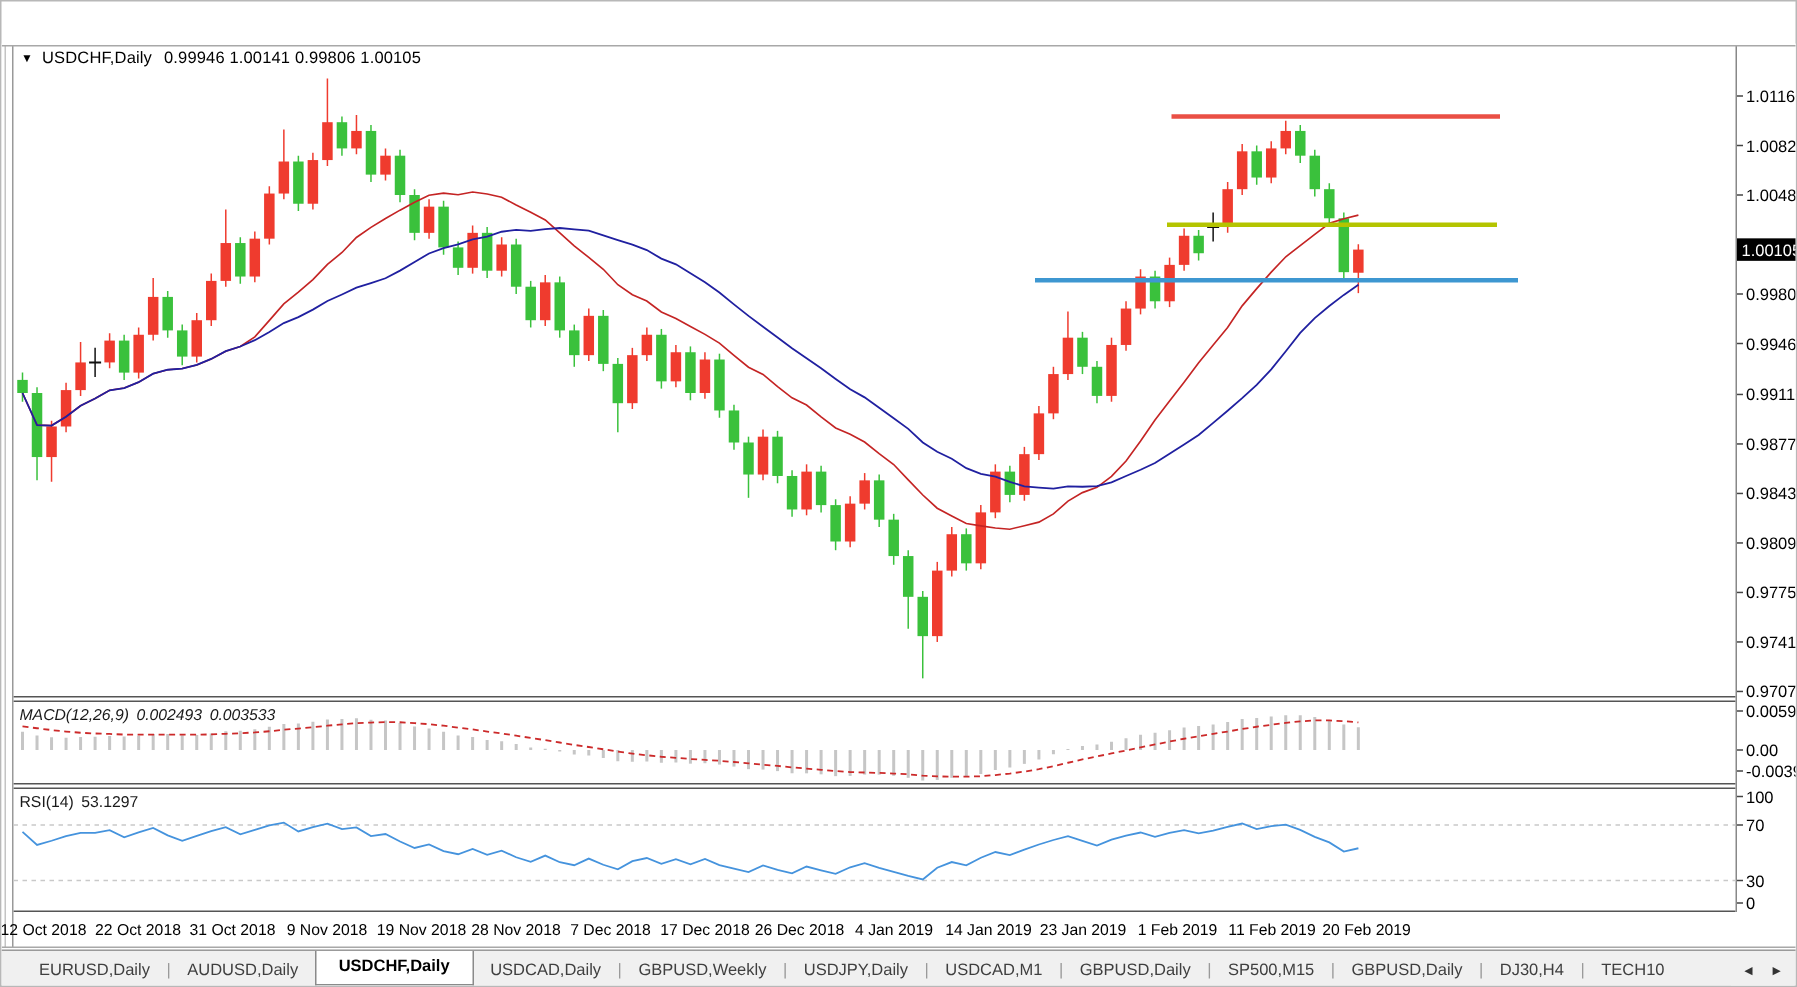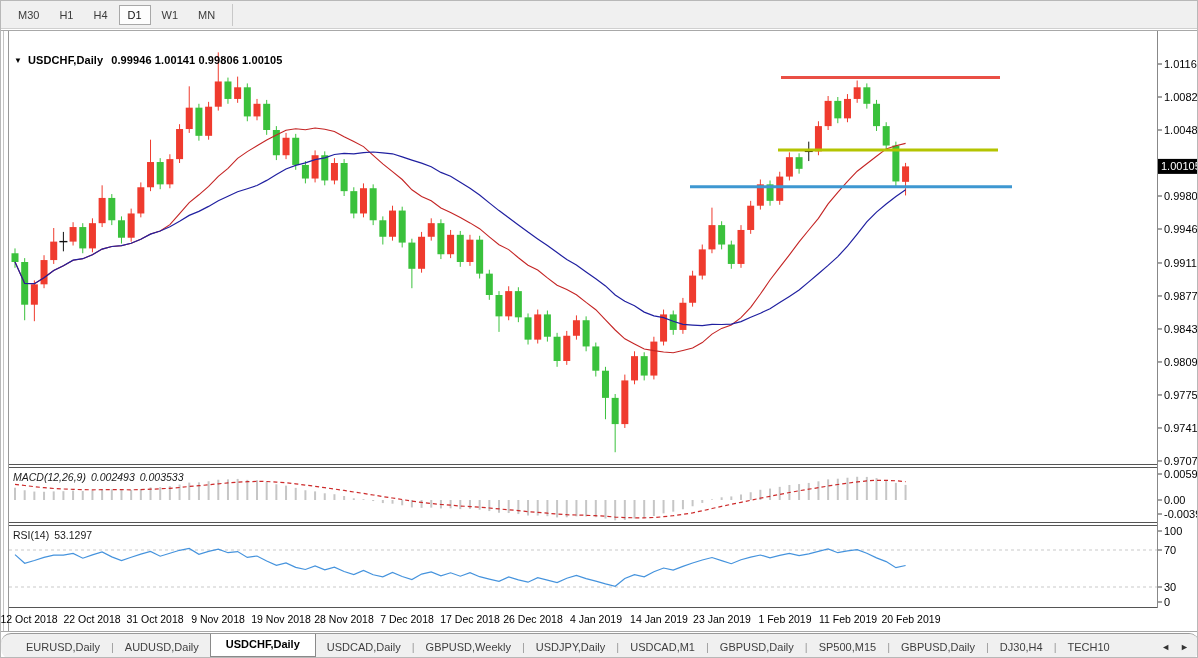--- a/index.html
+++ b/index.html
@@ -21,36 +21,36 @@
     align-items:center; justify-content:center; cursor:default; user-select:none;
   }
   .tf-btn.active { background:#fdfdfd; border:1px solid #a8a8a8; color:#111; }
   .tb-divider { width:1px; height:22px; background:#c8c8c8; margin-left:6px; }
   
   #chart-window {
     position:absolute; left:0; top:28px; width:1198px; height:604px; background:#fff;
   }
   #chart-svg { position:absolute; left:0; top:0; }
   #chart-title {
-    position:absolute; left:13px; top:25px; font-size:11px; font-weight:700;
+    position:absolute; left:13px; top:4px; font-size:11px; font-weight:400;
     color:#000; white-space:nowrap; letter-spacing:0.1px;
   }
   #chart-title .arrow { font-size:8px; margin-right:6px; position:relative; top:-1px; }
   #chart-title .ohlc { margin-left:8px; }
   .pane-label {
     position:absolute; left:12px; font-size:10.5px; color:#1a1a1a; white-space:nowrap;
   }
   #macd-label { top:442px;font-style:italic; }
   #rsi-label  { top:500px; }
   .pane-label span { margin-right:5px; }
   
   #tabbar {
     position:absolute; left:0; top:632px; width:1198px; height:26px;
     background:#f0f0f0; border-top:1px solid #9a9a9a;
-    display:flex; align-items:center; padding-left:14px; overflow:hidden;border-radius:10px;
+    display:flex; align-items:center; padding-left:14px; overflow:hidden;
   }
   .tab {
     font-size:11px; color:#3f3f3f; padding:4px 11px; white-space:nowrap;
     cursor:default; user-select:none;
   }
   .tab.active {
     background:#ffffff; border:1px solid #8a8a8a; border-top-color:#6f6f6f;
     color:#000; font-weight:700; margin-top:-2px; padding:4px 15px 6px 15px;
     position:relative; top:-1px;
   }
@@ -59,29 +59,20 @@
     position:absolute; right:3px; top:0; height:26px; display:flex; align-items:center;
     background:#f0f0f0; padding:0 2px;
   }
   .tab-arrow { font-size:9px; color:#333; padding:2px 5px; cursor:default; }
 </style>
 </head>
 <body>
 
 <div id="root">
 
-  <div id="toolbar">
-      <div class="tf-btn">M30</div>
-      <div class="tf-btn">H1</div>
-      <div class="tf-btn">H4</div>
-      <div class="tf-btn active">D1</div>
-      <div class="tf-btn">W1</div>
-      <div class="tf-btn">MN</div>
-      <div class="tb-divider"></div>
-    </div>
 
   <div id="chart-window">
     <svg id="chart-svg" width="1198" height="604" viewBox="0 28 1198 604">
         <defs>
           <clipPath id="clip-main">
             <rect x="8" y="30" width="1148" height="433"></rect>
           </clipPath>
           <clipPath id="clip-macd">
             <rect x="8" y="467" width="1148" height="54"></rect>
           </clipPath>

